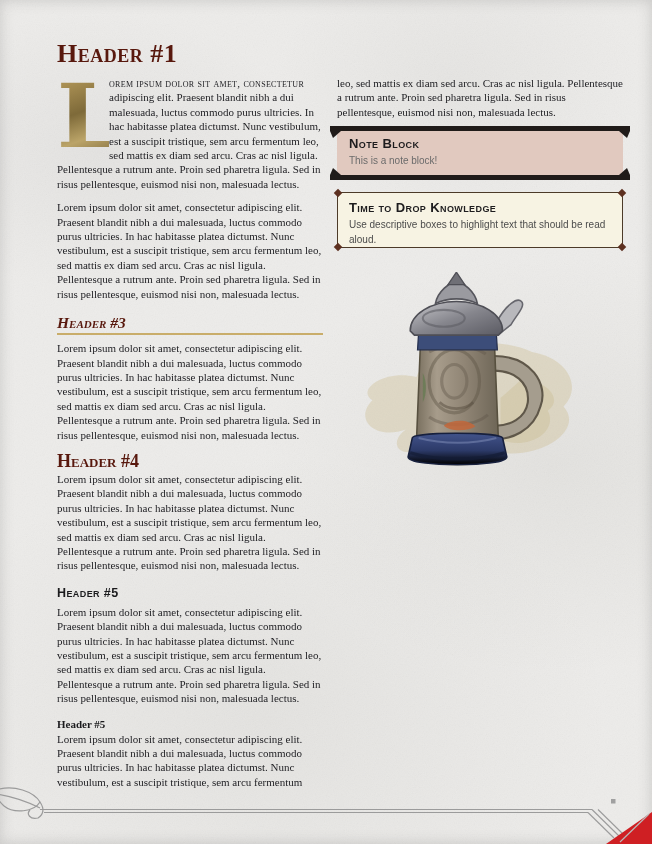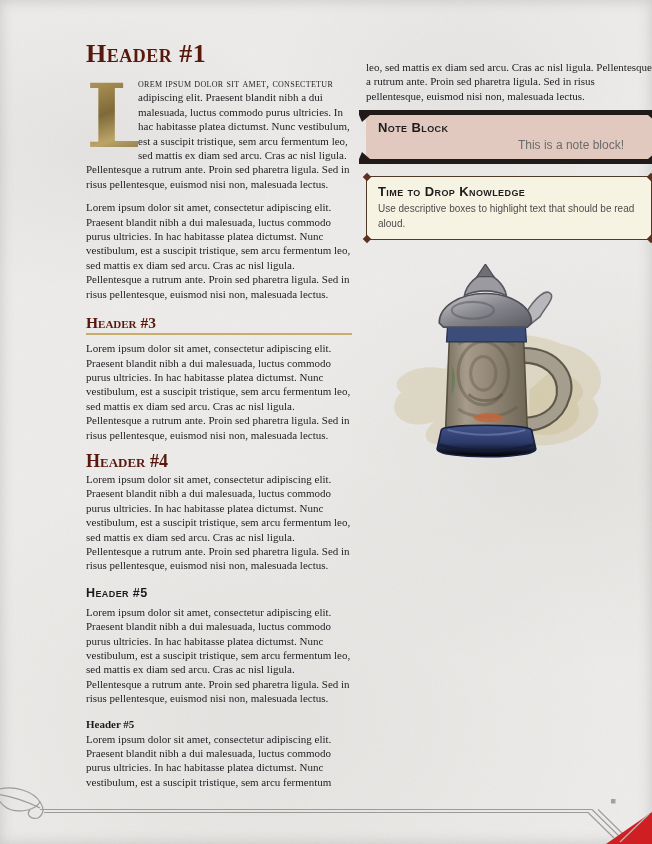--- a/index.html
+++ b/index.html
@@ -11,30 +11,30 @@
     background:
       radial-gradient(ellipse 300px 200px at 15% 18%, rgba(120,120,120,.08), transparent 70%),
       radial-gradient(ellipse 420px 300px at 85% 55%, rgba(140,140,130,.10), transparent 70%),
       radial-gradient(ellipse 500px 380px at 40% 85%, rgba(120,120,110,.08), transparent 70%),
       radial-gradient(ellipse 260px 200px at 70% 10%, rgba(130,130,125,.07), transparent 70%),
       #edecea;
     box-shadow: inset 0 0 14px rgba(90,90,90,.25);
   }
   .texture{ position:absolute; inset:0; width:100%; height:100%; opacity:.5; pointer-events:none; }
 
-  .col{ position:absolute; font-size:11px; line-height:14.4px; color:#232327; z-index:2;margin-left:29px; }
+  .col{ position:absolute; font-size:11px; line-height:14.4px; color:#232327; z-index:2; }
   .col-left{ left:57px; top:40px; width:266px; }
-  .col-right{ left:337px; top:60px; width:286px; }
+  .col-right{ left:337px; top:76px; width:286px; }
 
   p.body{ margin:0 0 9px 0; }
 
   h1,h2,h3,h4{ font-family:"Liberation Serif", serif; font-variant:small-caps; color:#58180D; font-weight:bold; }
   h1{ font-size:26px; line-height:28px; margin:0 0 8px 0; letter-spacing:.5px; }
   h2{ font-size:21px; line-height:23px; margin:13px 0 4px 0; }
-  h3{ font-size:15.5px; line-height:18px; margin:13px 0 6px 0; border-bottom:2px solid #c9ad6a; padding-bottom:1px; }
+  h3{ font-size:15.5px; line-height:18px; margin:13px 0 6px 0; border-bottom:2px solid #c9ad6a; padding-bottom:1px;font-style:italic; }
   h4{ font-size:18px; line-height:15px; margin:12px 0 3px 0; }
   h5{ font-family:"Liberation Sans", sans-serif; font-variant:small-caps; font-weight:bold;
       color:#1b1b1d; font-size:12.5px; line-height:15px; margin:13px 0 4px 0; letter-spacing:.4px; }
   h6{ font-family:"Liberation Serif", serif; font-weight:bold; color:#1b1b1d;
       font-size:11px; line-height:14px; margin:11px 0 1px 0; }
 
   .dropcap{
     float:left; width:52px; font-size:88px; line-height:76px; padding-right:4px; margin-top:2px;
     font-family:"DejaVu Serif", serif; font-weight:bold;
     background:linear-gradient(160deg,#a98f53 10%,#7e6a39 45%,#bba468 75%,#8a7544 100%);
@@ -52,26 +52,26 @@
   .note .bar.top{ top:-2px; } .note .bar.bottom{ bottom:-2px; }
   .note .tip{ position:absolute; width:0; height:0; border-style:solid; border-color:transparent; }
   .note .tip.tl{ left:-7px; top:3px;  border-top:7px solid #201b19; border-right:8px solid transparent; }
   .note .tip.tr{ right:-7px; top:3px; border-top:7px solid #201b19; border-left:8px solid transparent; }
   .note .tip.bl{ left:-7px; bottom:3px;  border-bottom:7px solid #201b19; border-right:8px solid transparent; }
   .note .tip.br{ right:-7px; bottom:3px; border-bottom:7px solid #201b19; border-left:8px solid transparent; }
   .note-title, .desc-title{
     font-family:"Liberation Sans", sans-serif; font-variant:small-caps; font-weight:bold;
     font-size:13px; color:#1d1c1e; letter-spacing:.4px; margin-bottom:2px;
   }
-  .note-body{ font-family:"Liberation Sans", sans-serif; font-size:12px; color:#6b6b6b;text-align:right; }
+  .note-body{ font-family:"Liberation Sans", sans-serif; font-size:10px; color:#6b6b6b; }
 
   
   .desc{
     position:relative; background:#f7f3e3; border:1px solid #4c3a28;
-    padding:8px 11px 8px 11px; margin:0 0 0 0;
+    padding:8px 11px 0 11px; margin:0 0 0 0;
   }
   .desc .dot{ position:absolute; width:6px; height:6px; background:#5d3020; transform:rotate(45deg); }
   .desc .dot.tl{ left:-3px; top:-3px; } .desc .dot.tr{ right:-3px; top:-3px; }
   .desc .dot.bl{ left:-3px; bottom:-3px; } .desc .dot.br{ right:-3px; bottom:-3px; }
   .desc-body{ font-family:"Liberation Sans", sans-serif; font-size:10px; line-height:15px; color:#4c4c4c; }
   .desc-body .ind{ display:block; text-indent:12px; }
   .desc-body b{ color:#2d2d2d; }
 
   .stein-wrap{ margin:24px 0 0 6px; }
 

